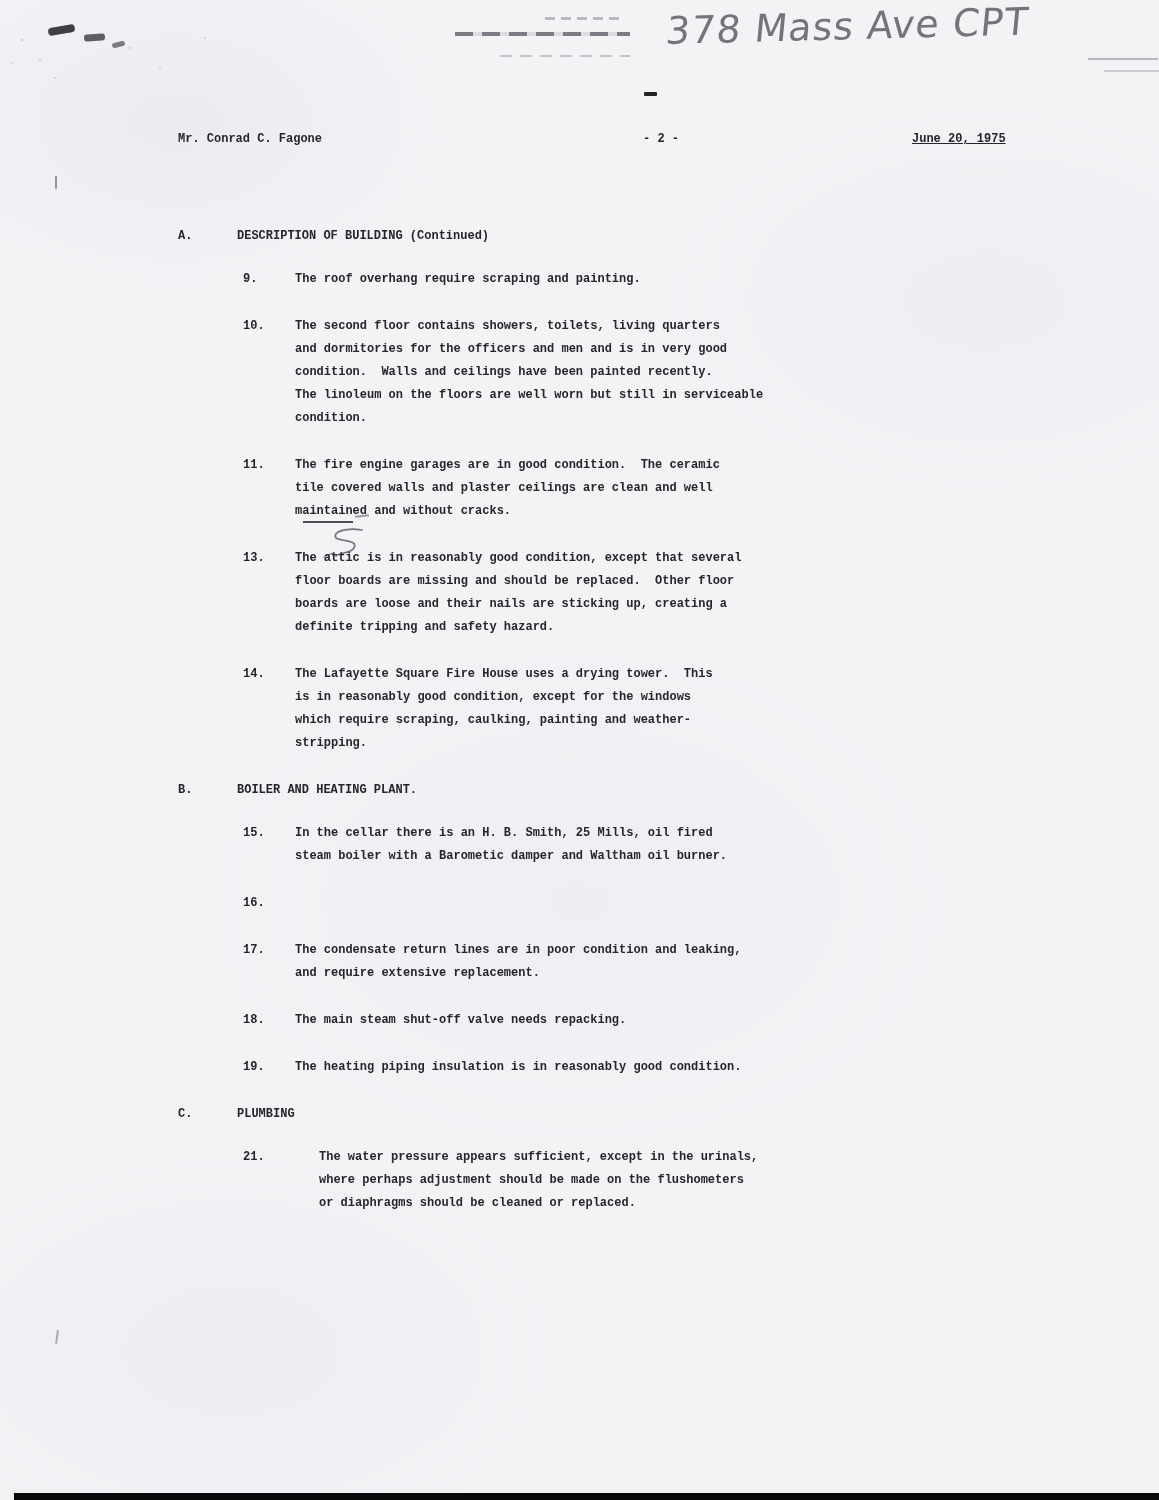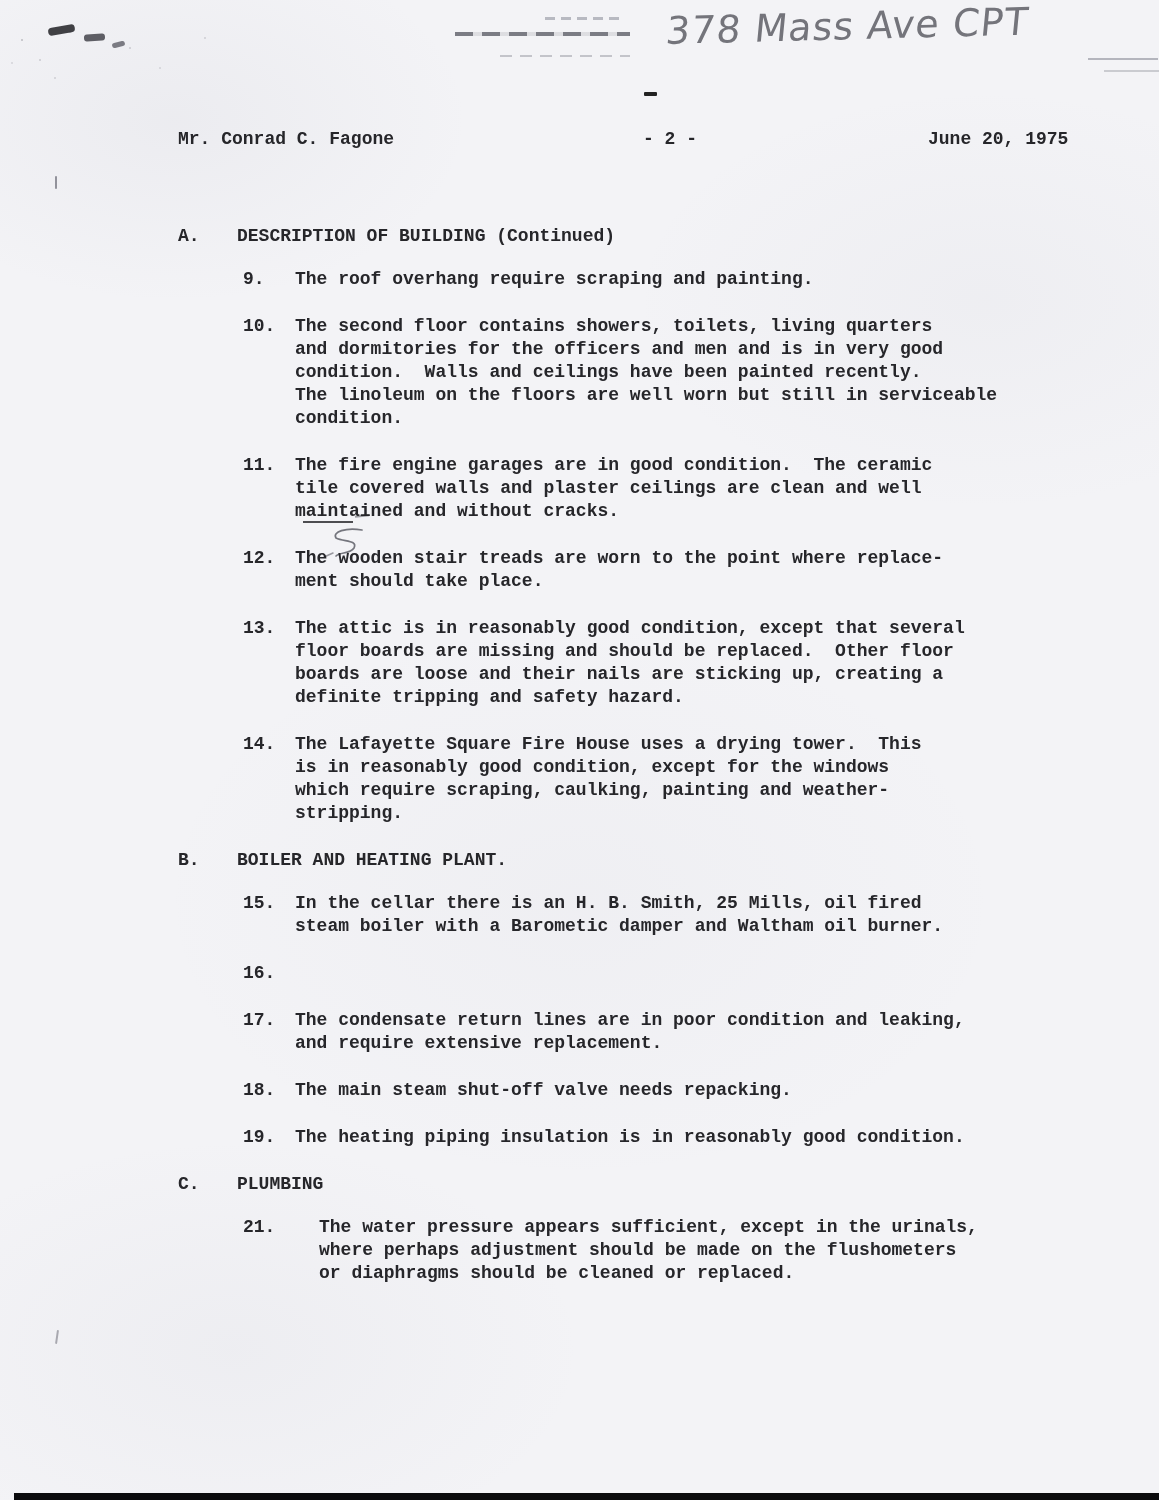--- a/index.html
+++ b/index.html
@@ -13,26 +13,26 @@
   .page::before {
     content:""; position:absolute; inset:0; pointer-events:none;
     background:
       radial-gradient(420px 260px at 15% 8%,  rgba(170,172,186,.10), transparent 70%),
       radial-gradient(500px 300px at 85% 20%, rgba(170,172,186,.07), transparent 70%),
       radial-gradient(600px 400px at 50% 60%, rgba(160,162,178,.05), transparent 70%),
       radial-gradient(500px 300px at 20% 90%, rgba(170,172,186,.08), transparent 70%);
   }
   .content {
     position:absolute; left:178px; top:128px; width:941px;
-    color:#26262a; font-size:18px; line-height:23px; font-weight:700;
+    color:#26262a; font-size:12px; line-height:23px; font-weight:700;
   }
   .header-row { position:relative; height:23px; margin-bottom:74px; }
   .header-row .addressee { position:absolute; left:0; }
   .header-row .pagenum   { position:absolute; left:465px; }
-  .header-row .date      { position:absolute; left:750px; }
+  .header-row .date      { position:absolute; left:734px;text-decoration:underline; }
   .section-heading { margin-bottom:20px; }
   .sec-label { display:inline-block; width:59px; }
   .item-row { display:flex; margin-bottom:24px; }
   .item-num { flex:0 0 52px; margin-left:65px; }
   .item-text { white-space:pre-wrap; }
   .item-row:last-child { margin-bottom:0;gap:24px; }
 
   
   .handwritten {
     position:absolute; left:666px; top:4px; width:380px;
@@ -129,25 +129,20 @@
 The linoleum on the floors are well worn but still in serviceable
 condition.</span>
     </div>
     <div class="item-row">
       <span class="item-num">11.</span>
       <span class="item-text">The fire engine garages are in good condition.  The ceramic
 tile covered walls and plaster ceilings are clean and well
 maintained and without cracks.</span>
     </div>
     <div class="item-row">
-      <span class="item-num">12.</span>
-      <span class="item-text">The wooden stair treads are worn to the point where replace-
-ment should take place.</span>
-    </div>
-    <div class="item-row">
       <span class="item-num">13.</span>
       <span class="item-text">The attic is in reasonably good condition, except that several
 floor boards are missing and should be replaced.  Other floor
 boards are loose and their nails are sticking up, creating a
 definite tripping and safety hazard.</span>
     </div>
     <div class="item-row">
       <span class="item-num">14.</span>
       <span class="item-text">The Lafayette Square Fire House uses a drying tower.  This
 is in reasonably good condition, except for the windows

